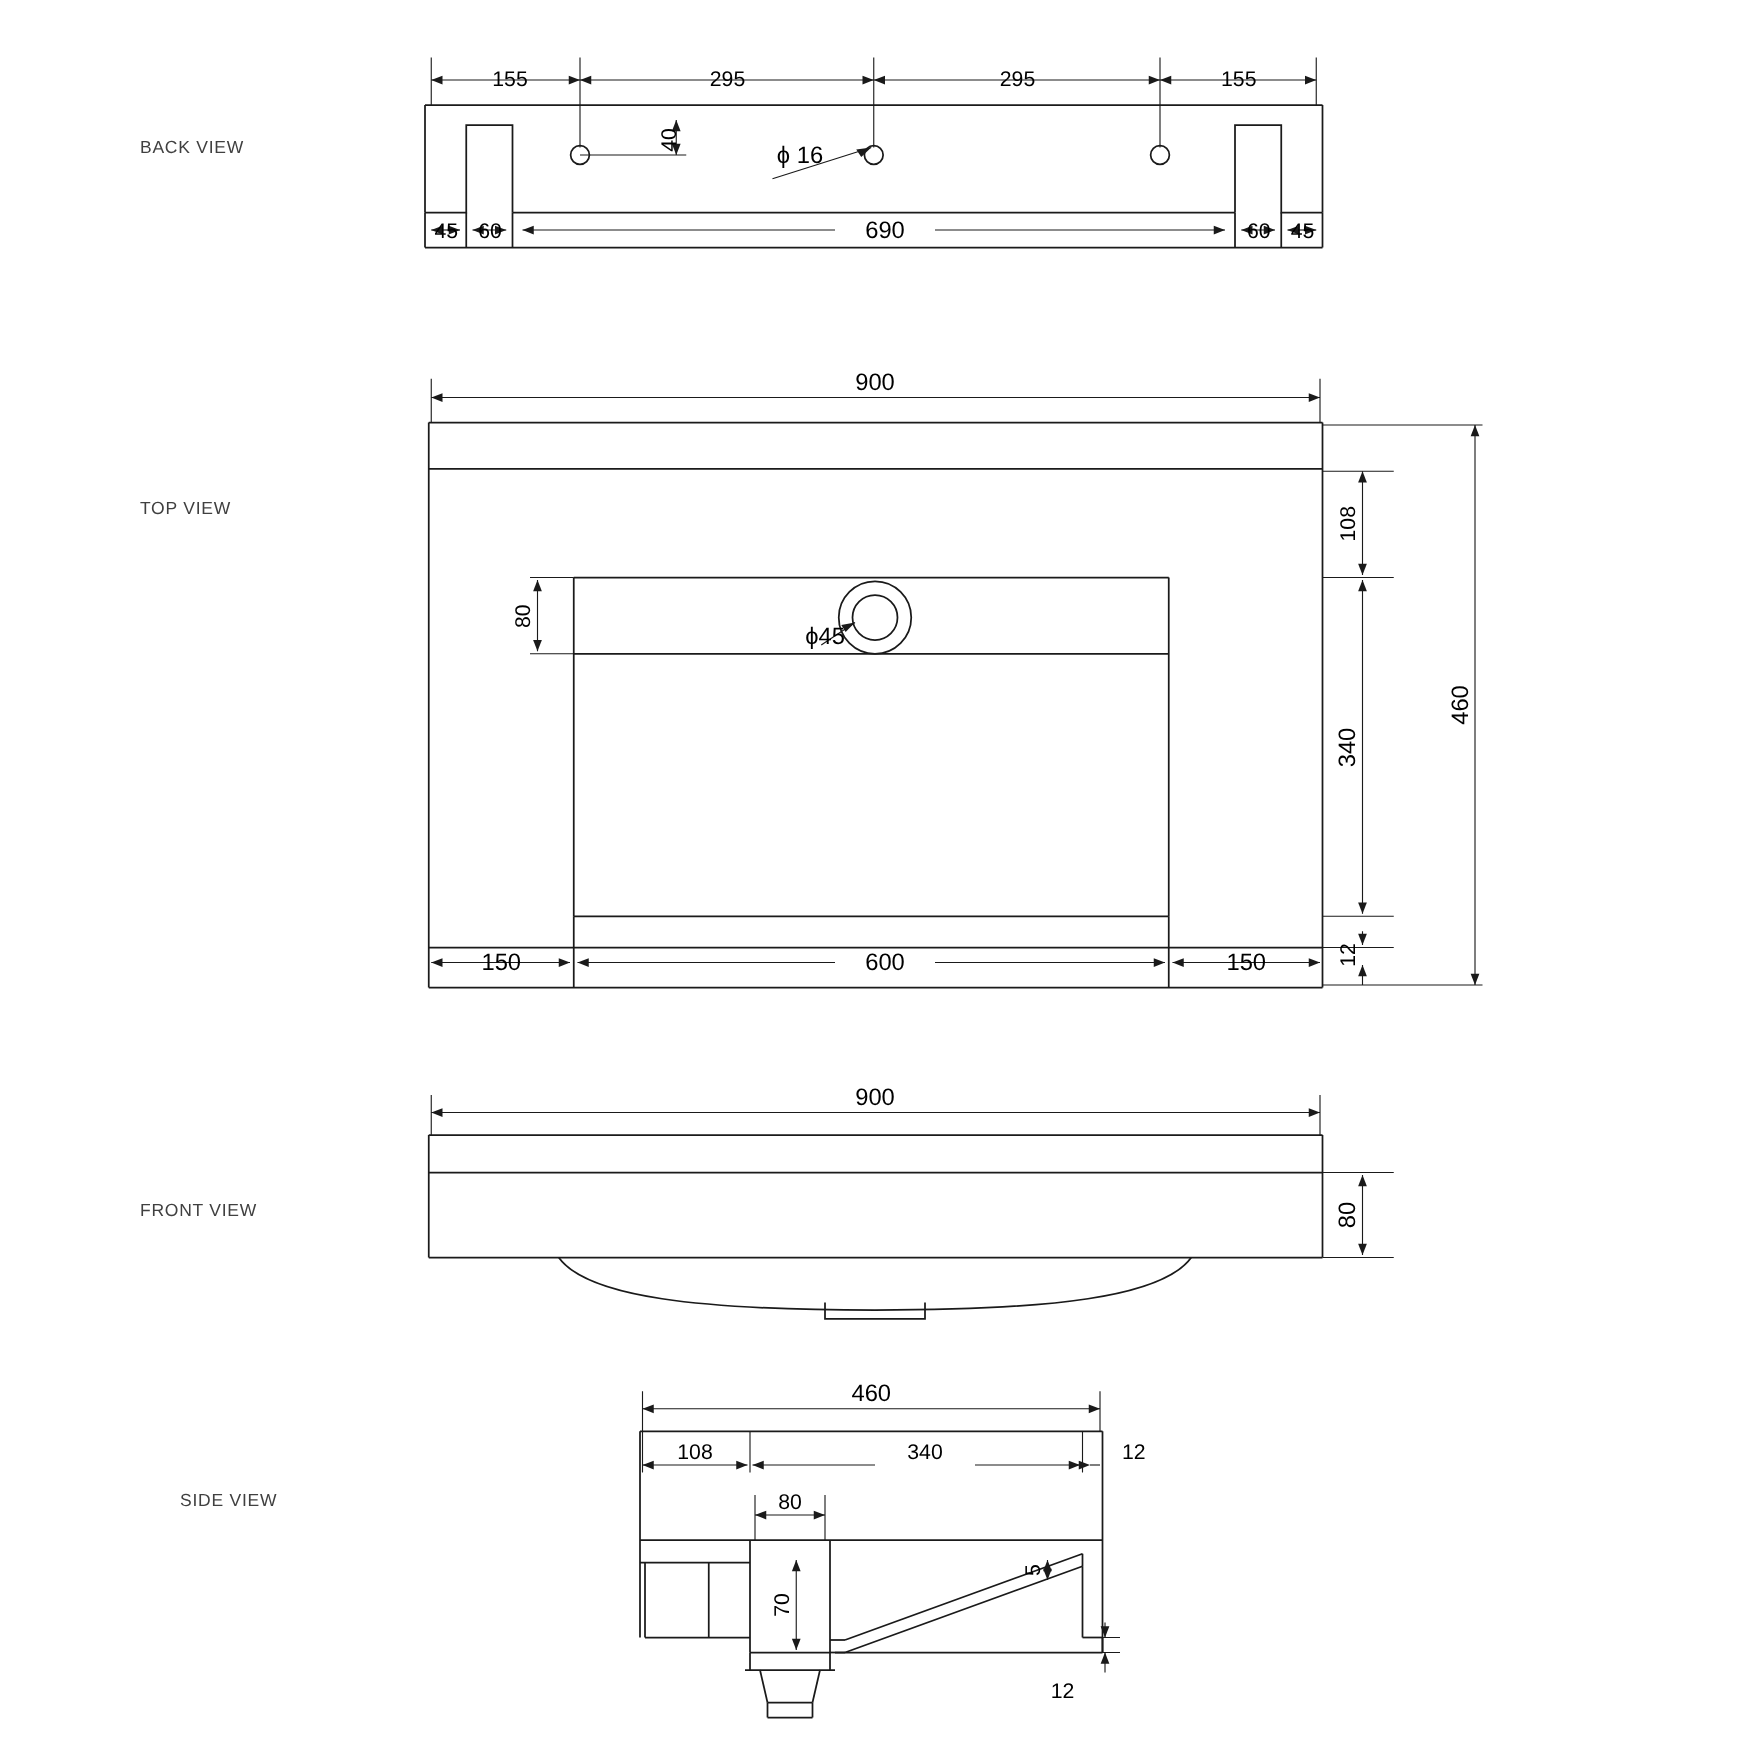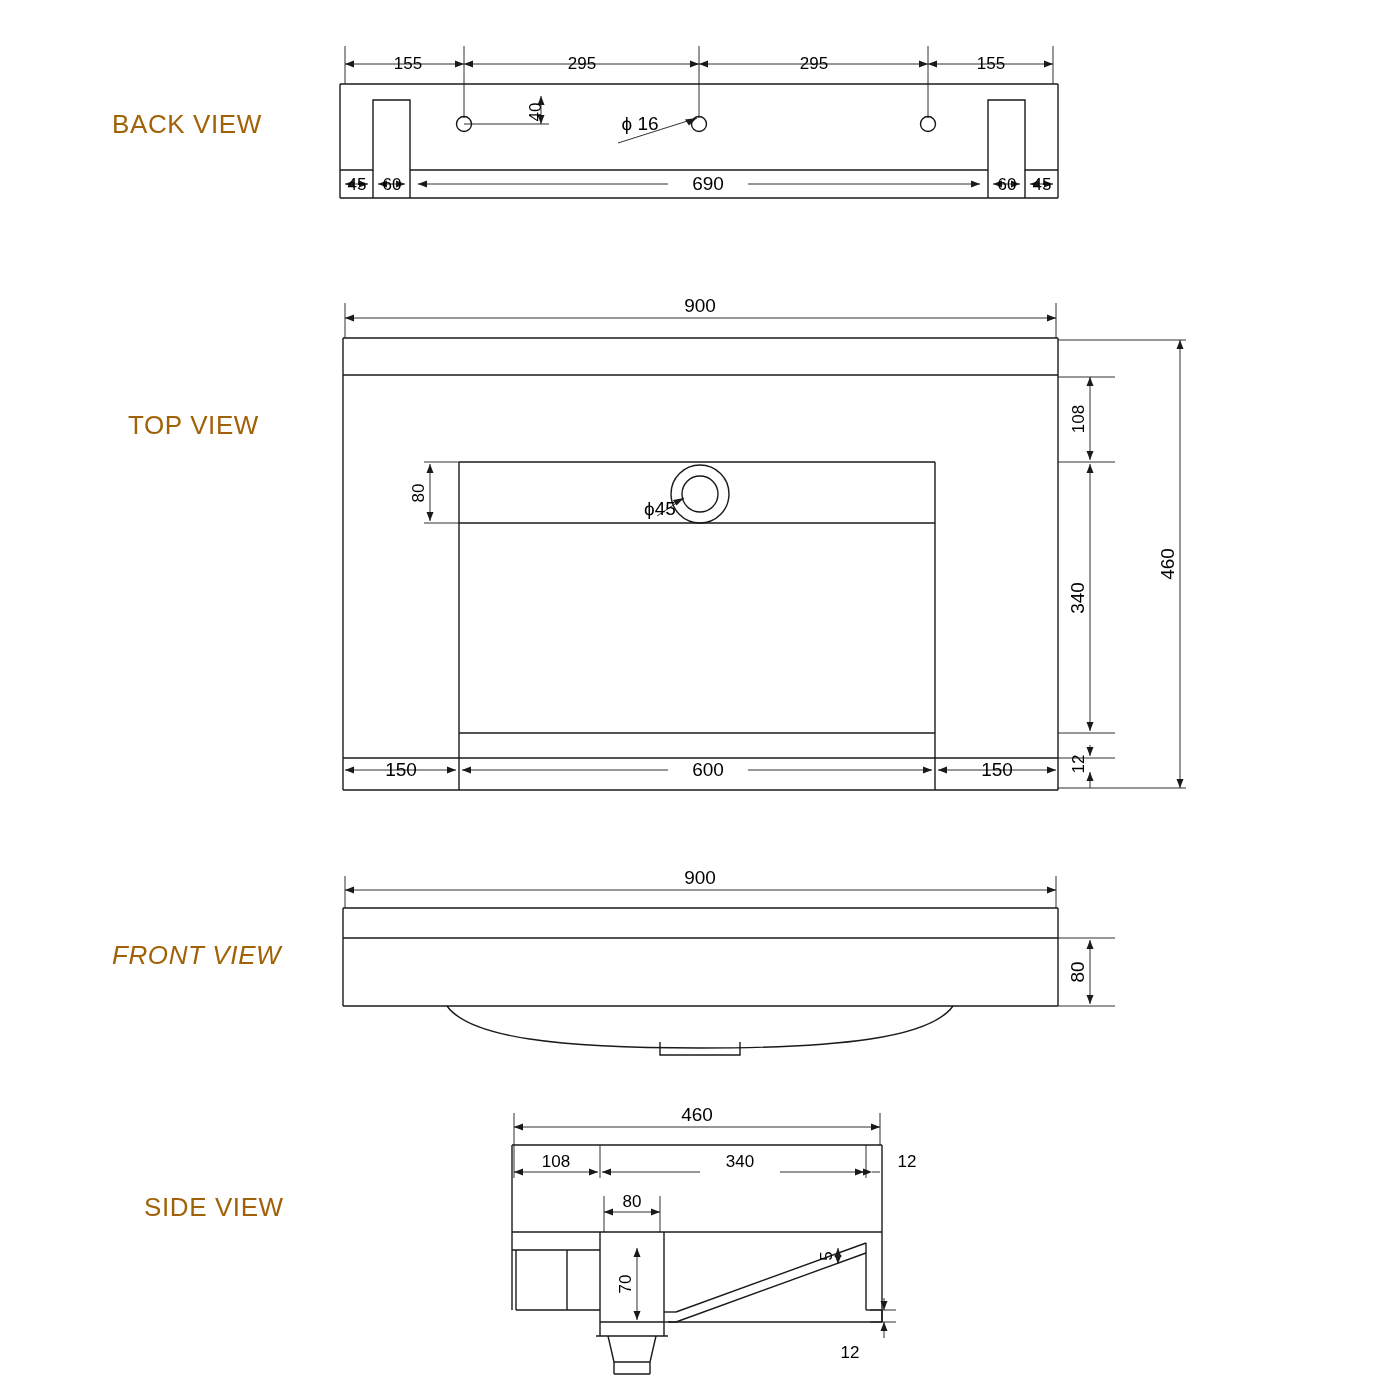--- a/index.html
+++ b/index.html
@@ -16,40 +16,40 @@
     overflow: hidden;
   }
   #sheet {
     position: absolute;
     left: 0; top: 0;
     width: 1400px;
     height: 1400px;
   }
   .view-label {
     position: absolute;
-    font-size: 26px;
+    font-size: 14px;
     letter-spacing: 0.6px;
-    color: #a16207;
+    color: #404040;
     white-space: nowrap;
     font-family: "Liberation Sans", sans-serif;
   }
   svg { display: block; }
   svg text {
     font-family: "Liberation Sans", sans-serif;
     fill: #000000;
   }
 </style>
 </head>
 <body>
 
 <div id="sheet">
 
   <div class="view-label" style="left:112px; top:109px;">BACK VIEW</div>
-  <div class="view-label" style="left:128px; top:398px;margin-top:12px;">TOP VIEW</div>
-  <div class="view-label" style="left:112px; top:940px;font-style:italic;">FRONT VIEW</div>
+  <div class="view-label" style="left:112px; top:398px;">TOP VIEW</div>
+  <div class="view-label" style="left:112px; top:960px;">FRONT VIEW</div>
   <div class="view-label" style="left:112px; top:1192px;margin-left:32px;">SIDE VIEW</div>
 
   <svg width="1400" height="1400" viewBox="0 0 1400 1400">
     <g stroke="#1a1a1a" fill="none" stroke-width="1.4" stroke-linecap="butt">
 
       <g>
 
         <path d="M340,84 L1058,84"></path>
 
         <path d="M340,84 L340,170"></path>

